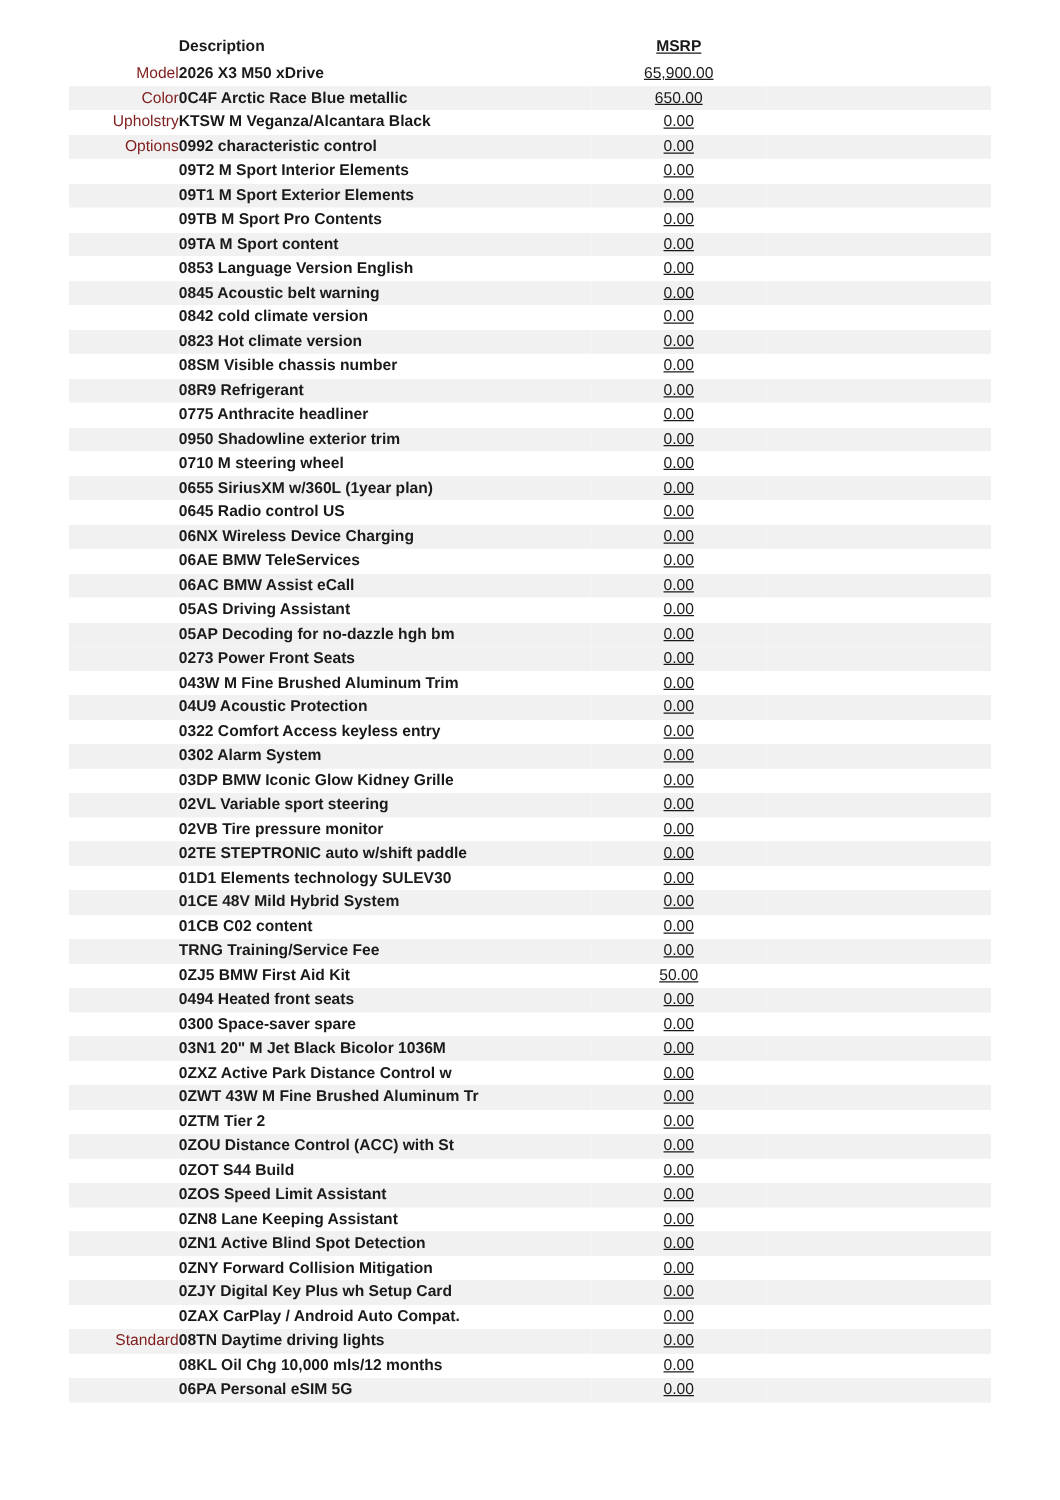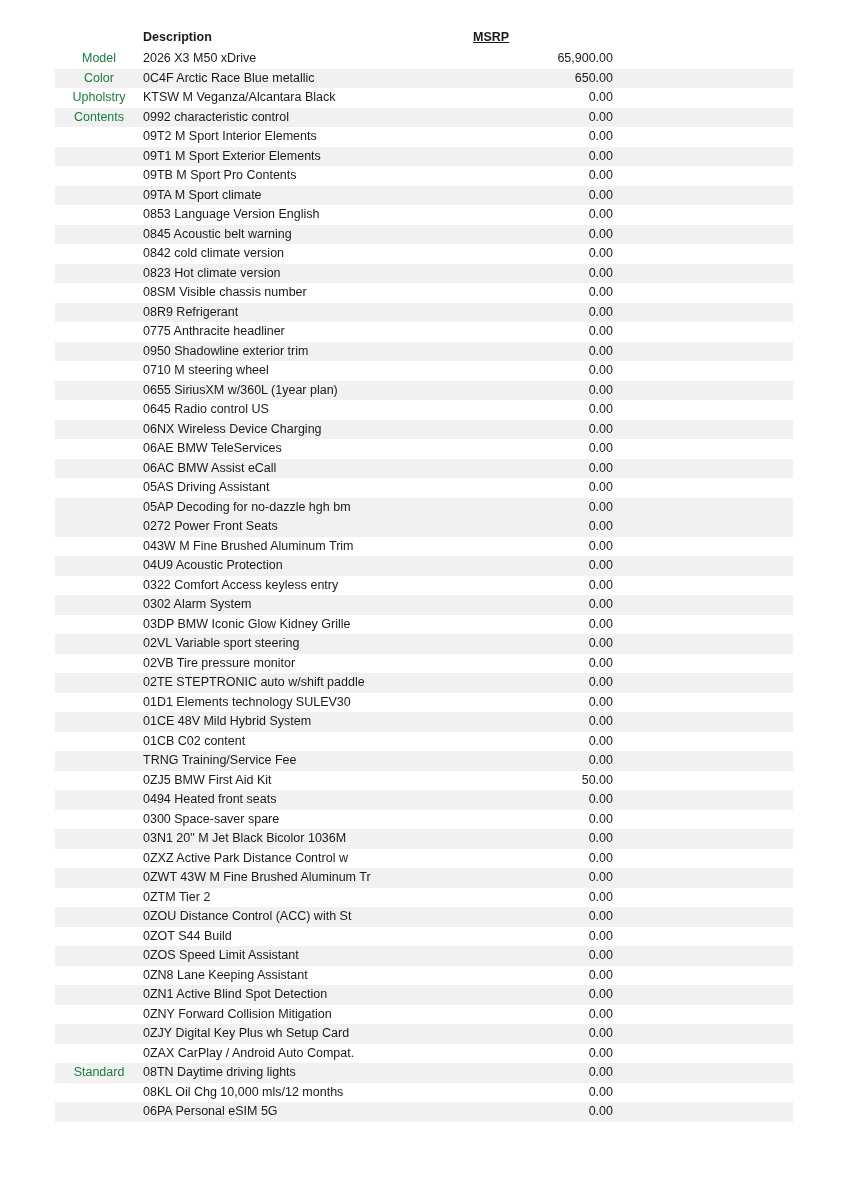--- a/index.html
+++ b/index.html
@@ -40,35 +40,37 @@
     white-space: nowrap;
     overflow: hidden;
   }
   table.spec thead th {
     font-weight: bold;
     font-size: 12.5px;
     padding-bottom: 5px;
   }
   th.h-group { text-align: left; }
   th.h-desc  { text-align: left; padding-left: 9px; }
-  th.h-price { text-align: left; padding-right: 3px; text-decoration: underline; }
+  th.h-price { text-align: center; padding-right: 3px; text-decoration: underline; }
   th.h-pad   { text-align: left; }
 
   td.group {
-    text-align: center;
+    text-align: right;
     padding-left: 8px;
-    color: #15803d;
+    color: #7f1d1d;
   }
   td.desc {
     text-align: left;
     padding-left: 9px;
+    font-weight: bold;
   }
   td.price {
-    text-align: right;
+    text-align: center;
     padding-right: 3px;
+    text-decoration: underline;
   }
   td.pad { }
 
   tr.zebra td {
     background: #f1f1f1;
   }
 </style>
 </head>
 <body>
 
@@ -101,21 +103,21 @@
           <td class="price">650.00</td>
           <td class="pad">&nbsp;</td>
         </tr>
         <tr>
           <td class="group">Upholstry</td>
           <td class="desc">KTSW M Veganza/Alcantara Black</td>
           <td class="price">0.00</td>
           <td class="pad">&nbsp;</td>
         </tr>
         <tr class="zebra">
-          <td class="group">Contents</td>
+          <td class="group">Options</td>
           <td class="desc">0992 characteristic control</td>
           <td class="price">0.00</td>
           <td class="pad">&nbsp;</td>
         </tr>
         <tr>
           <td class="group"></td>
           <td class="desc">09T2 M Sport Interior Elements</td>
           <td class="price">0.00</td>
           <td class="pad">&nbsp;</td>
         </tr>
@@ -126,21 +128,21 @@
           <td class="pad">&nbsp;</td>
         </tr>
         <tr>
           <td class="group"></td>
           <td class="desc">09TB M Sport Pro Contents</td>
           <td class="price">0.00</td>
           <td class="pad">&nbsp;</td>
         </tr>
         <tr class="zebra">
           <td class="group"></td>
-          <td class="desc">09TA M Sport climate</td>
+          <td class="desc">09TA M Sport content</td>
           <td class="price">0.00</td>
           <td class="pad">&nbsp;</td>
         </tr>
         <tr>
           <td class="group"></td>
           <td class="desc">0853 Language Version English</td>
           <td class="price">0.00</td>
           <td class="pad">&nbsp;</td>
         </tr>
         <tr class="zebra">
@@ -228,21 +230,21 @@
           <td class="pad">&nbsp;</td>
         </tr>
         <tr class="zebra">
           <td class="group"></td>
           <td class="desc">05AP Decoding for no-dazzle hgh bm</td>
           <td class="price">0.00</td>
           <td class="pad">&nbsp;</td>
         </tr>
         <tr class="zebra">
           <td class="group"></td>
-          <td class="desc">0272 Power Front Seats</td>
+          <td class="desc">0273 Power Front Seats</td>
           <td class="price">0.00</td>
           <td class="pad">&nbsp;</td>
         </tr>
         <tr>
           <td class="group"></td>
           <td class="desc">043W M Fine Brushed Aluminum Trim</td>
           <td class="price">0.00</td>
           <td class="pad">&nbsp;</td>
         </tr>
         <tr class="zebra">

